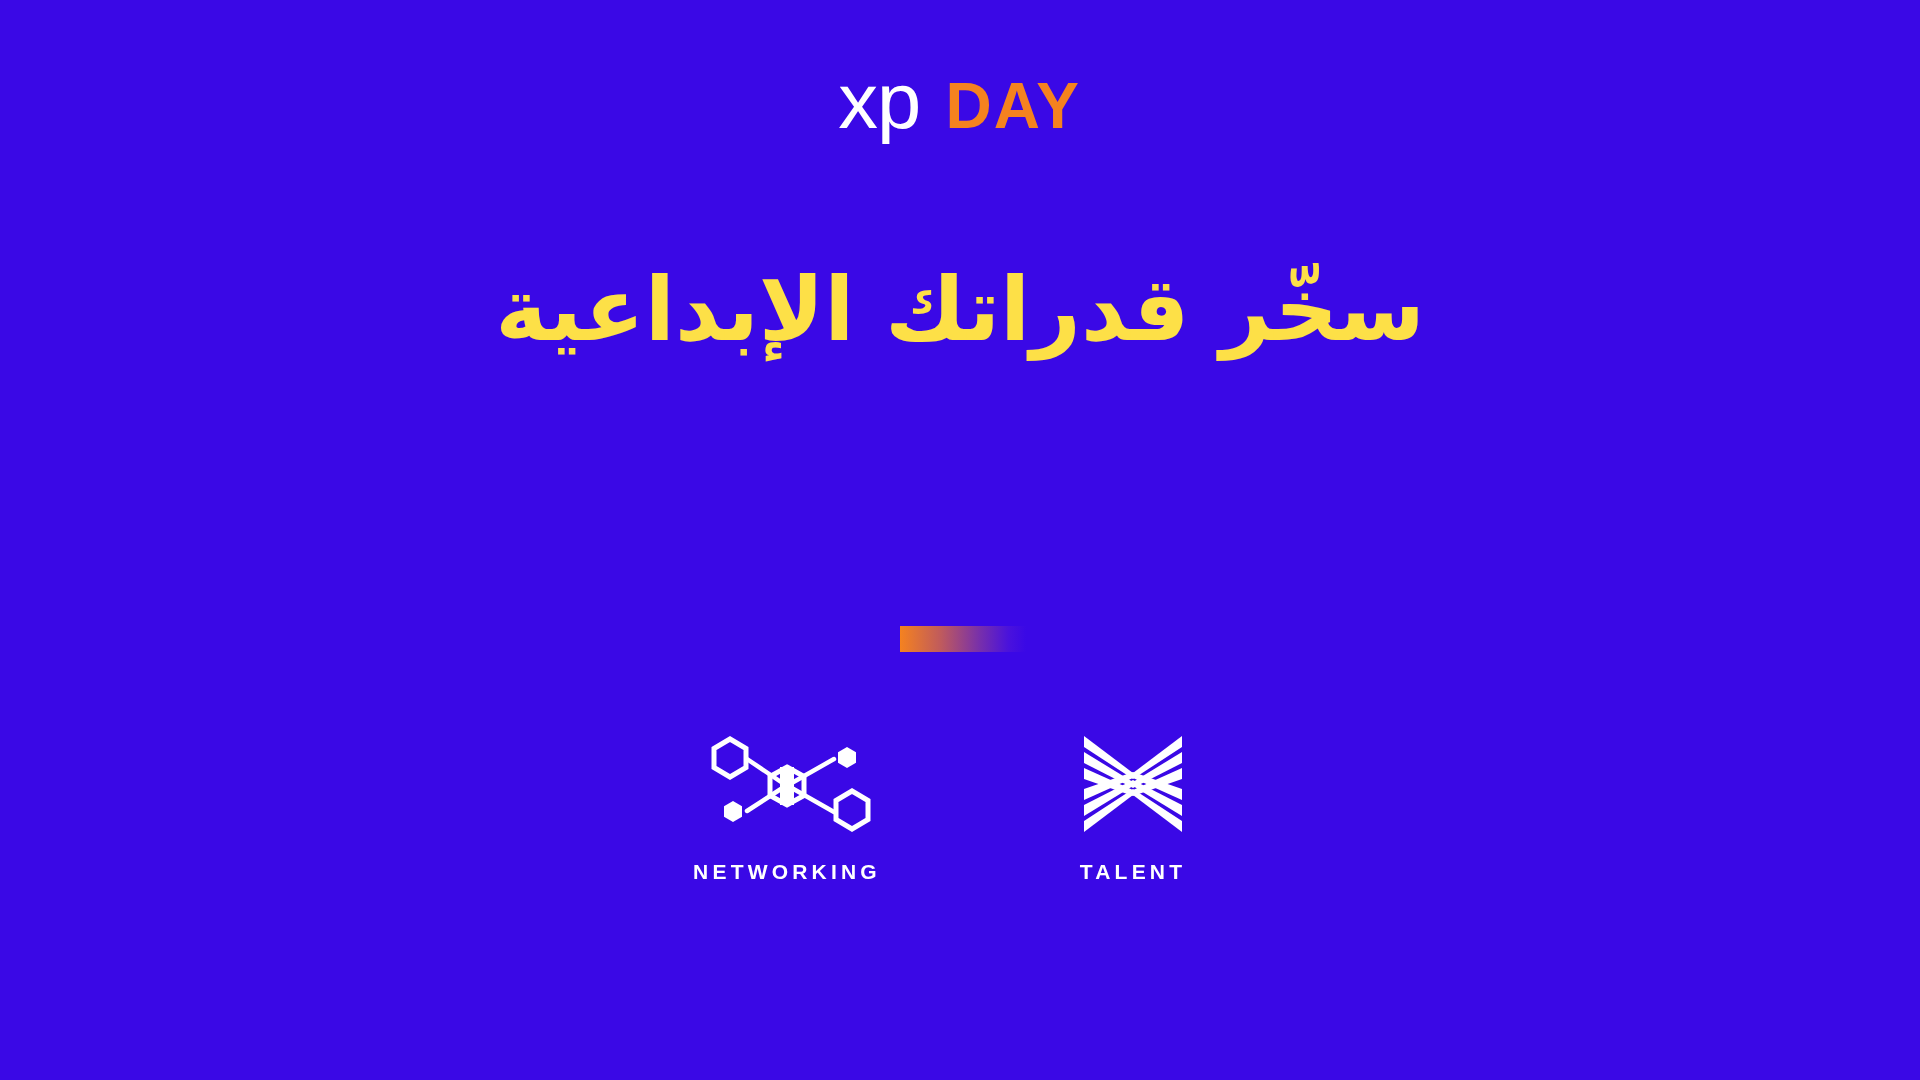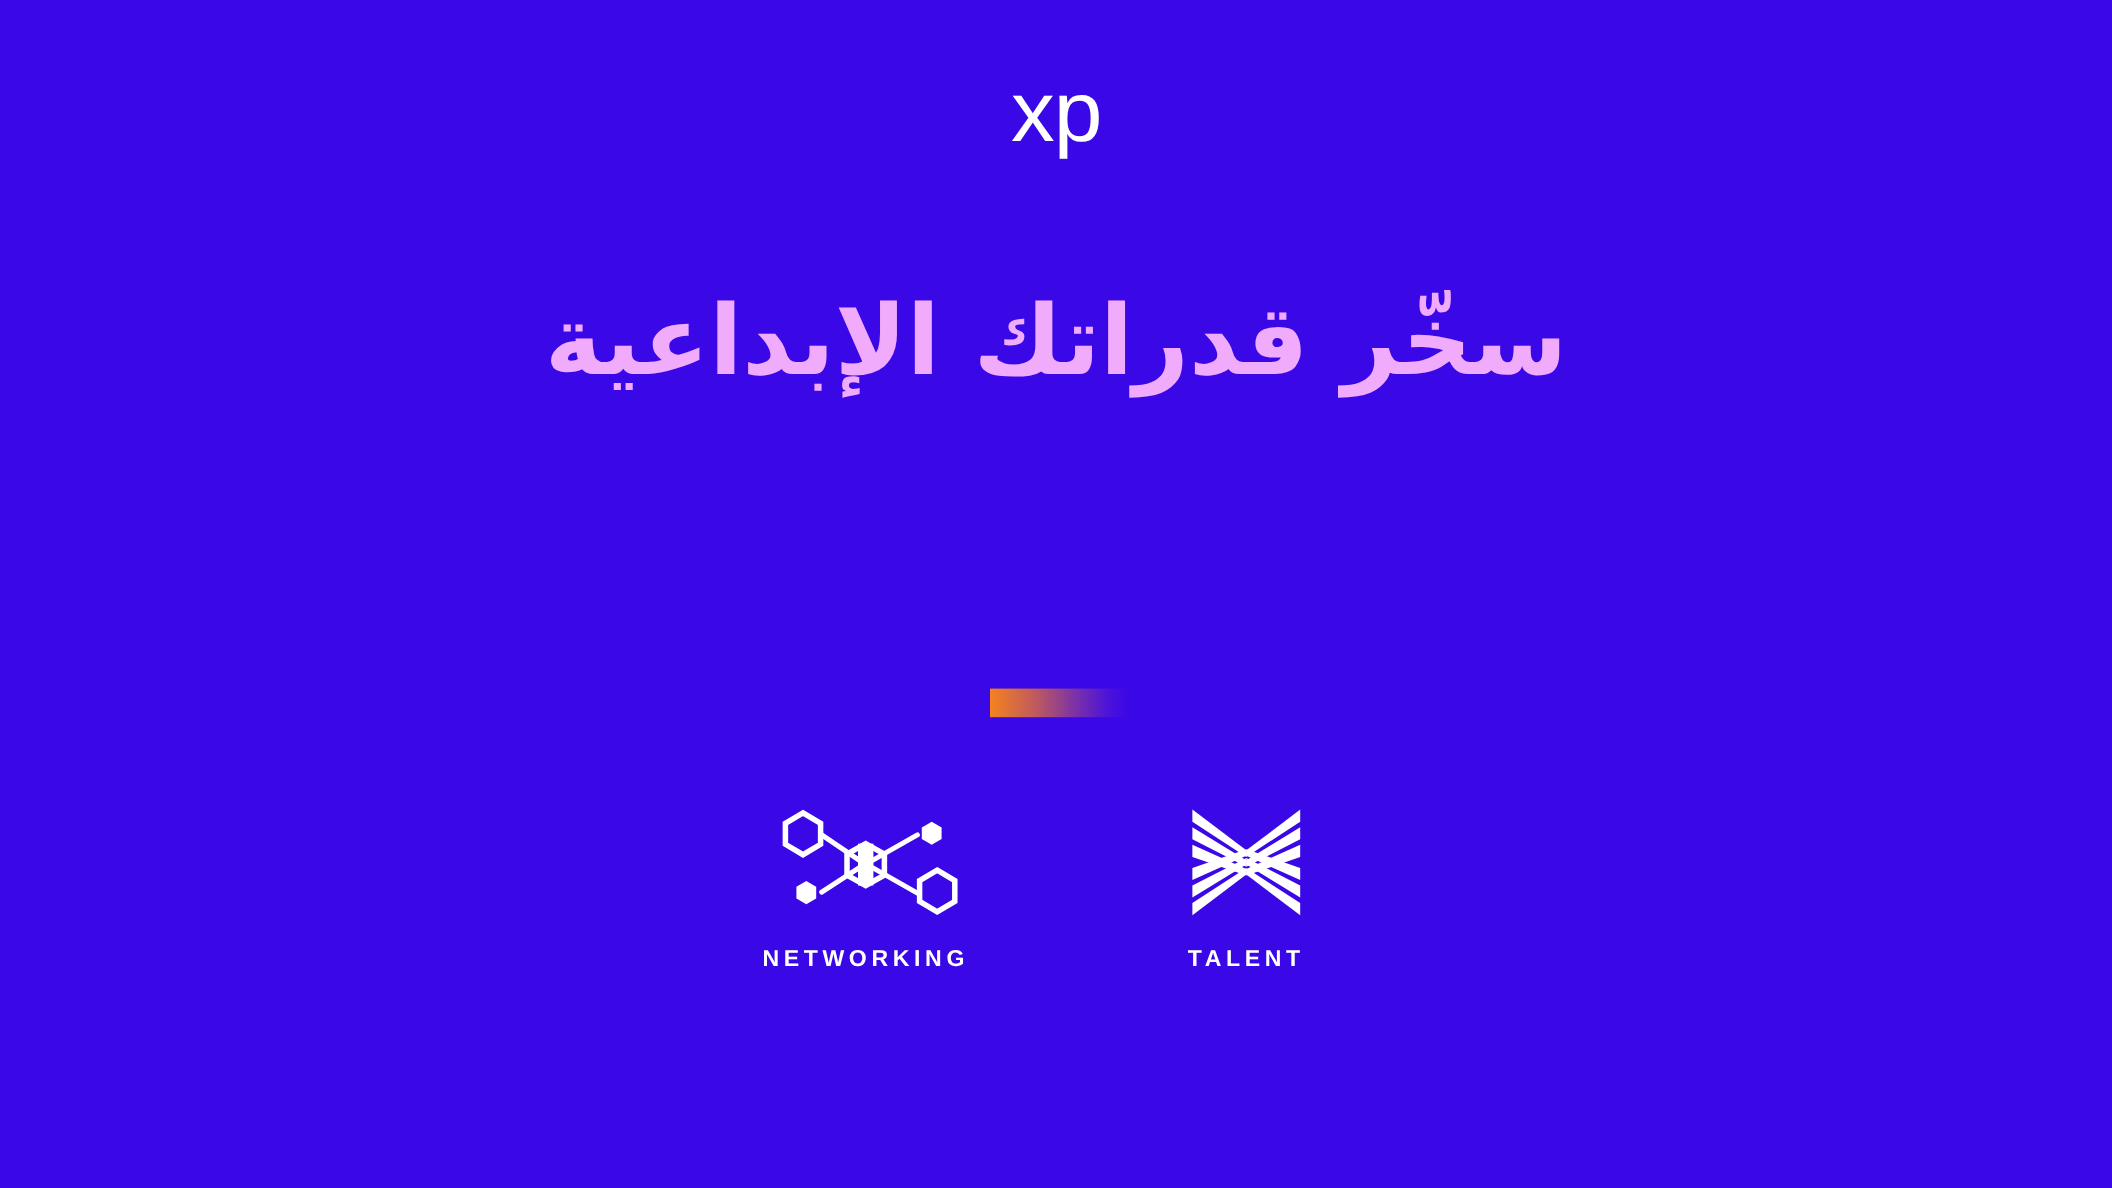--- a/index.html
+++ b/index.html
@@ -55,21 +55,21 @@
   }
 
   
   .headline {
     position: absolute;
     top: 196px;
     left: 0;
     width: 1920px;
     text-align: center;
     direction: rtl;
-    color: #f0abfc;
+    color: #fde047;
     font-family: "DejaVu Sans", "Liberation Sans", sans-serif;
     font-size: 88px;
     font-weight: 700;
     line-height: 1.25;
     letter-spacing: 0;
     white-space: nowrap;
   }
 
   
   .accent-bar {
@@ -117,20 +117,21 @@
   .pillar--networking .pillar-icon { width: 190px; }
   .pillar--talent .pillar-icon { width: 120px; }
 </style>
 </head>
 <body>
 
 <div class="slide">
 
   <div class="logo-lockup">
     <span class="logo-xp">xp</span>
+    <span class="logo-day">DAY</span>
   </div>
 
   <h1 class="headline">سخّر قدراتك الإبداعية</h1>
 
   <div class="accent-bar"></div>
 
   <div class="pillars">
 
     <div class="pillar pillar--networking">
       <div class="pillar-icon">

